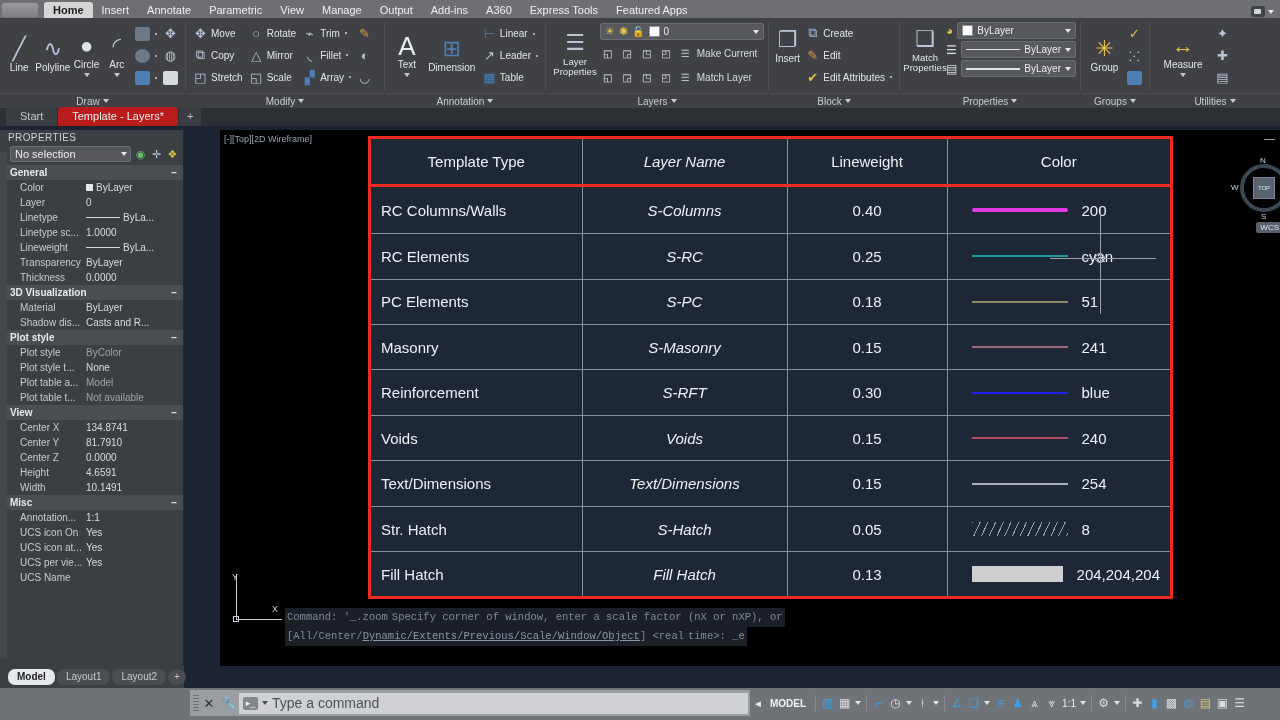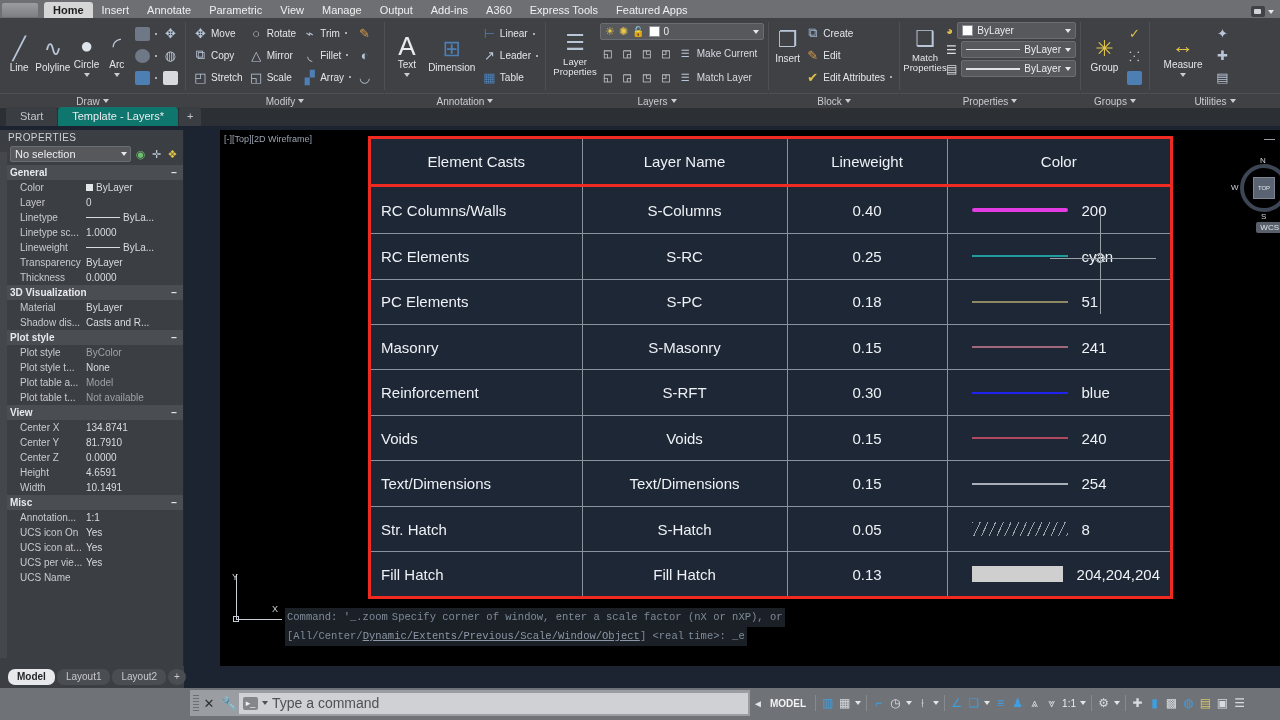--- a/index.html
+++ b/index.html
@@ -75,21 +75,21 @@
   .swatch{width:11px;height:11px;border:1px solid #8d9097;display:inline-block;}
   .linepv{flex:1;height:1px;background:#dfe2e6;}
   .linepv2{flex:1;height:2px;background:#dfe2e6;}
 
   
   .filetabs {
     position:absolute; top:108px; left:0; width:1280px; height:18px;
     background:#2c2f34; display:flex; align-items:flex-end; gap:1px; padding-left:6px;
   }
   .ftab{height:19px;line-height:19px;padding:0 14px;font-size:11px;color:#c3c6cb;background:#3a3d42;border-radius:4px 4px 0 0;}
-  .ftab.active{background:#0f766e;color:#e9ecf0;}
+  .ftab.active{background:#b91c1c;color:#e9ecf0;}
   .ftab.plus{padding:0 8px;}
 
   
   .props {
     position:absolute; top:130px; left:0; width:184px; height:536px;
     background:#3b3e43; border-right:1px solid #24272c;
     font-size:10px; color:#d3d6db; overflow:hidden;
   }
   .props-title{height:16px;line-height:16px;padding-left:8px;font-size:10px;letter-spacing:.4px;color:#cfd2d7;}
   .props-sel{display:flex;align-items:center;gap:3px;padding:0 4px 3px 10px;}
@@ -139,21 +139,21 @@
   .cmdhist a{color:#8d97a6;text-decoration:underline;}
 
   
   .tbl{position:absolute;left:148px;top:6px;width:805px;height:463px;border:3px solid #ef2a21;background:#1d2735;}
   table.layers{width:100%;height:100%;border-collapse:collapse;table-layout:fixed;}
   table.layers td{border-bottom:1px solid #8a929d;border-right:1px solid #8a929d;color:#eef1f5;font-size:15px;padding:0 10px;vertical-align:middle;}
   table.layers tr:last-child td{border-bottom:none;}
   table.layers td:last-child{border-right:none;}
   table.layers tr.head td{border-bottom:3px solid #ef2a21;font-size:15px;text-align:center;}
   td.c-elem{width:211px;}
-  td.c-layer{width:205px;text-align:center;}
+  td.c-layer{width:205px;text-align:center;font-style:italic;}
   td.c-lw{width:160px;text-align:center;}
   td.c-color{width:auto;}
   .colorcell{display:flex;align-items:center;gap:14px;padding-left:14px;}
   .cl{width:96px;height:0;flex:none;}
   .cl-swatchbox{width:96px;height:16px;background:#cfcfcf;}
   .cl-hatch{width:96px;height:14px;background:repeating-linear-gradient(115deg,#9aa1ab 0 1px,transparent 1px 7px);}
   .colorval{font-size:15px;color:#eef1f5;}
 
   
   .layouttabs{position:absolute;left:0;top:666px;width:184px;height:22px;background:#3b3e43;display:flex;align-items:center;gap:2px;padding-left:8px;}
@@ -728,21 +728,21 @@
     </div>
     <div class="wcs">
       <span>WCS</span>
       <span class="caret" style="border-top-color:#dfe3e9"></span>
     </div>
 
     <div class="tbl">
       <table class="layers">
         <tbody id="tbody">
             <tr class="head">
-              <td class="c-elem">Element Casts</td>
+              <td class="c-elem">Template Type</td>
               <td class="c-layer">Layer Name</td>
               <td class="c-lw">Lineweight</td>
               <td class="c-color">Color</td>
             </tr>
             <tr>
               <td class="c-elem">RC Columns/Walls</td>
               <td class="c-layer">S-Columns</td>
               <td class="c-lw">0.40</td>
               <td class="c-color">
                 <div class="colorcell">

